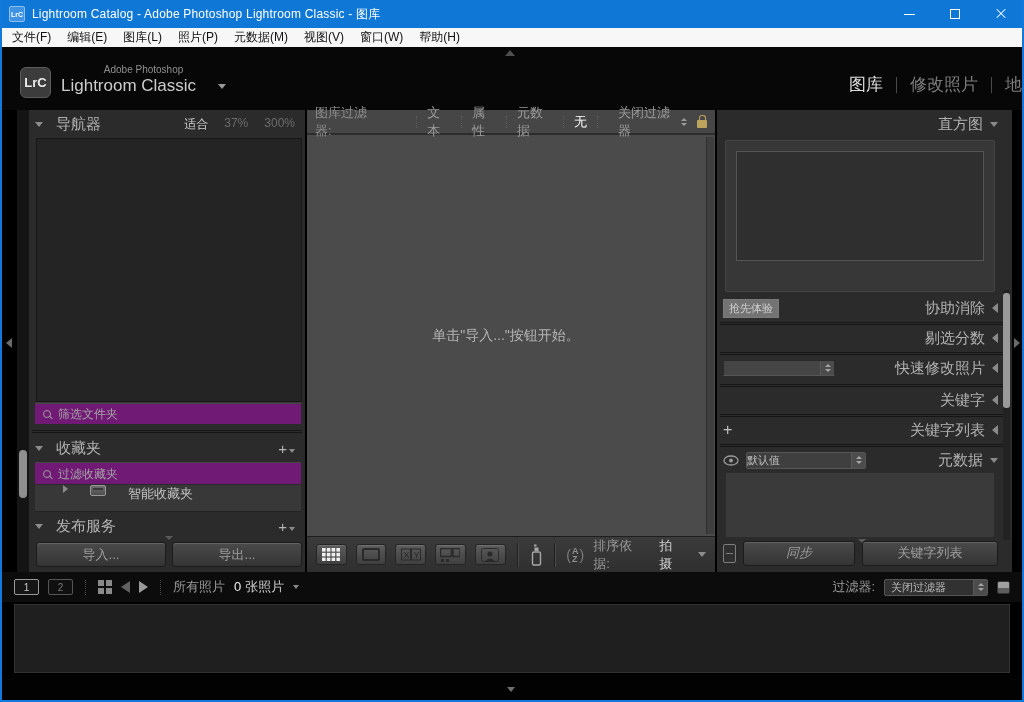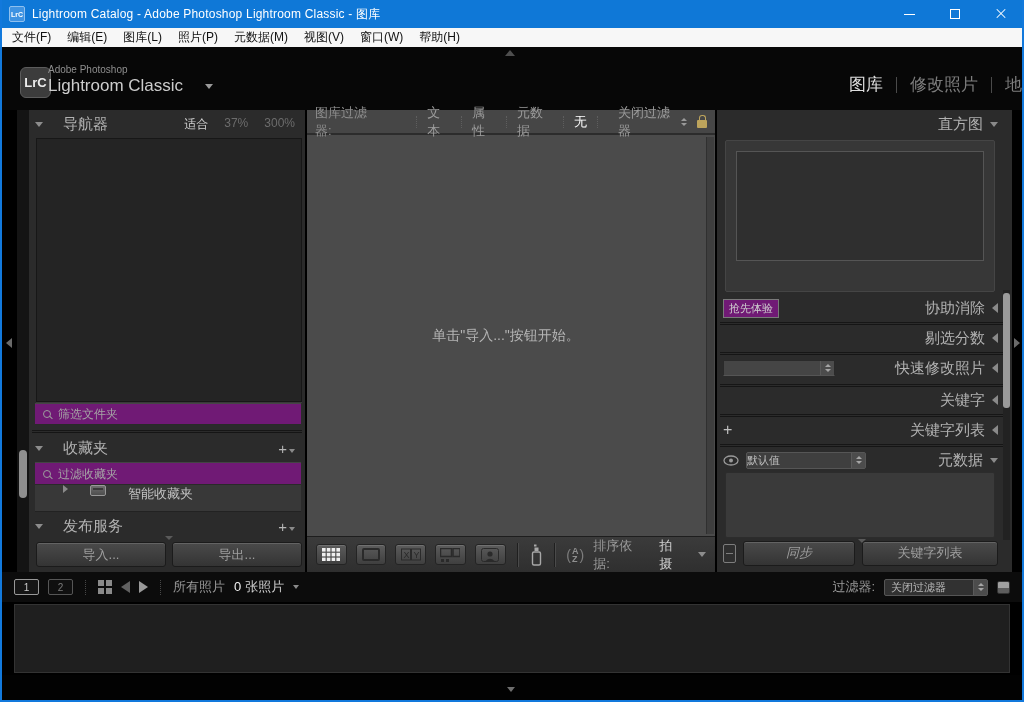--- a/index.html
+++ b/index.html
@@ -29,41 +29,41 @@
 
   
   .header { position:absolute; left:0; top:47px; width:1020px; height:63px; background:#070707; }
   .tri-u { width:0; height:0; border-left:5px solid transparent; border-right:5px solid transparent; border-bottom:6px solid #4e4e4e; }
   .tri-d { width:0; height:0; border-left:4px solid transparent; border-right:4px solid transparent; border-top:5px solid currentColor; }
   .tri-l { width:0; height:0; border-top:5px solid transparent; border-bottom:5px solid transparent; border-right:6px solid currentColor; }
   .tri-r { width:0; height:0; border-top:5px solid transparent; border-bottom:5px solid transparent; border-left:6px solid currentColor; }
   .hdr-collapse { position:absolute; left:503px; top:3px; }
   .logo { position:absolute; left:18px; top:20px; width:31px; height:31px; background:#3c3c3c; border:1px solid #5c5c5c;
           border-radius:6px; color:#ececec; font-weight:bold; font-size:13px; display:flex; align-items:center; justify-content:center; }
-  .appname { position:absolute; left:46px; top:17px; }
+  .appname { position:absolute; left:59px; top:17px;text-align:center; }
   .appname .l1 { font-size:10px; color:#8f8f8f; display:block; }
   .appname .l2 { font-size:17px; color:#cdcdcd; display:inline-block; margin-top:1px; }
   .appname .tri-d { display:inline-block; margin-left:22px; color:#9a9a9a; vertical-align:2px; }
   .modules { position:absolute; right:0px; top:26px; display:flex; align-items:center; gap:13px; font-size:17px; white-space:nowrap; }
   .module { color:#7d7d7d; } .module.active { color:#dedede; }
   .mod-sep { width:1px; height:16px; background:#4a4a4a; }
 
   
   .groove { position:absolute; left:3px; right:3px; height:3px; border-top:1px solid #161616; border-bottom:1px solid #151515; }
   .ptitle { font-size:15px; color:#b2b2b2; }
   .spacer { flex:1; }
   .notch { position:absolute; width:0; height:0; border-left:4px solid transparent; border-right:4px solid transparent; border-top:4px solid #5a5a5a; }
 
   
   .left-gutter { position:absolute; left:0; top:110px; width:15px; height:462px; background:#000; }
   .left-gutter .tri-l { position:absolute; left:4px; top:228px; color:#6a6a6a; }
   .left-scroll { position:absolute; left:15px; top:110px; width:12px; height:462px; background:#141414; }
   .left-scroll .thumb { position:absolute; left:2px; top:340px; width:8px; height:48px; background:#8f8f8f; border-radius:4px; }
   .left-panel { position:absolute; left:27px; top:110px; width:276px; height:462px; background:#2b2b2b; }
-  .lp-header { position:absolute; left:6px; right:4px; height:24px; display:flex; align-items:center; gap:20px; }
+  .lp-header { position:absolute; left:6px; right:4px; height:24px; display:flex; align-items:center; gap:13px; }
   .lp-header .tri-d { color:#8d8d8d; }
   .zoomopts { display:flex; gap:16px; font-size:12px; margin-right:6px; }
   .zo { color:#6c6c6c; } .zo.active { color:#d2d2d2; }
   .navbox { position:absolute; left:7px; top:28px; width:266px; height:264px; background:#242424; border:1px solid #171717; box-shadow:0 1px 0 #3a3a3a; }
   .searchband { position:absolute; left:6px; right:4px; height:22px; background:#701a75; border-top:1px solid #464646; border-bottom:1px solid #2a2a2a;
                 display:flex; align-items:center; padding-left:8px; gap:7px; }
   .mag { width:8px; height:8px; border:1px solid #9d9d9d; border-radius:50%; position:relative; flex:none; }
   .mag::after { content:""; position:absolute; width:4px; height:1px; background:#9d9d9d; transform:rotate(45deg); right:-3px; bottom:-1px; }
   .searchband input { background:transparent; border:none; outline:none; color:#a5a5a5; font-size:12px; width:180px;
                       font-family:"Liberation Sans","DejaVu Sans",sans-serif; }
@@ -105,21 +105,21 @@
   .azicon { display:flex; align-items:center; color:#8f8f8f; font-size:9px; gap:1px; }
   .azicon .stack { display:flex; flex-direction:column; line-height:8px; font-weight:bold; }
   .azicon .paren { font-size:14px; color:#7d7d7d; }
 
   
   .right-panel { position:absolute; left:715px; top:110px; width:295px; height:462px; background:#2b2b2b; }
   .rrow { position:absolute; left:6px; right:14px; height:24px; display:flex; align-items:center; gap:7px; }
   .rrow .tri-d,.rrow .tri-l { color:#8a8a8a; }
   .histbox { position:absolute; left:8px; top:30px; width:270px; height:152px; background:#373737; border:1px solid #454545; border-radius:2px; }
   .histbox .inner { position:absolute; left:10px; top:10px; right:10px; height:110px; background:#2f2f2f; border:1px solid #555; }
-  .badge { font-size:11px; color:#cfcfcf; background:#701a75; border:1px solid #7a7a7a; padding:1px 5px; }
+  .badge { font-size:11px; color:#cfcfcf; background:#737373; border:1px solid #7a7a7a; padding:1px 5px; }
   .qd-drop { width:112px; height:16px; background:#454545; border:1px solid #2a2a2a; border-bottom-color:#555; display:flex; }
   .stepbox { margin-left:auto; width:14px; background:#4c4c4c; border-left:1px solid #5a5a5a; display:flex; flex-direction:column;
              align-items:center; justify-content:center; gap:2px; }
   .stepbox i { display:block; width:0; height:0; border-left:3px solid transparent; border-right:3px solid transparent; }
   .stepbox i.u { border-bottom:3px solid #a5a5a5; } .stepbox i.d { border-top:3px solid #a5a5a5; }
   .plus-lg { color:#c0c0c0; font-size:16px; line-height:16px; }
   .eye { width:16px; height:11px; }
   .md-drop { width:120px; height:17px; background:#3f3f3f; border:1px solid #565656; border-radius:2px; display:flex; align-items:center; }
   .md-drop .val { font-size:11px; color:#bdbdbd; }
   .metabox { position:absolute; left:8px; top:362px; width:270px; height:66px; background:#3a3a3a; border:1px solid #2c2c2c; border-radius:2px; }

